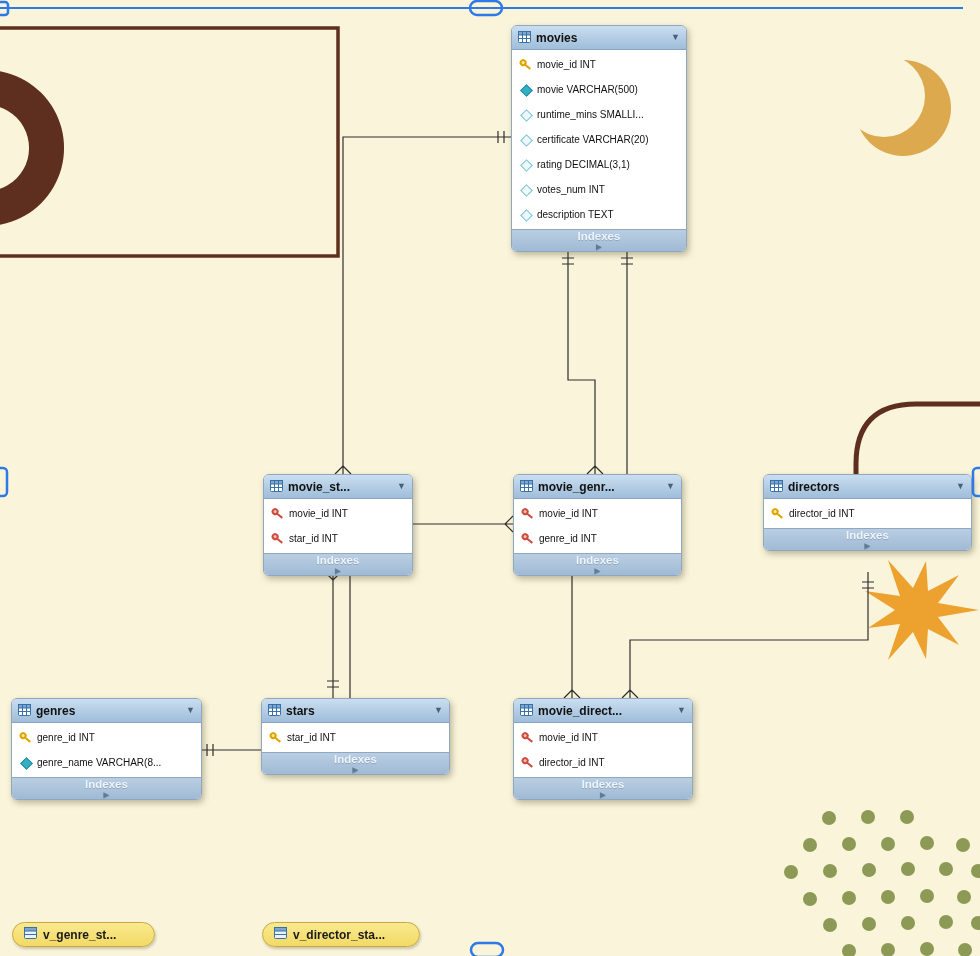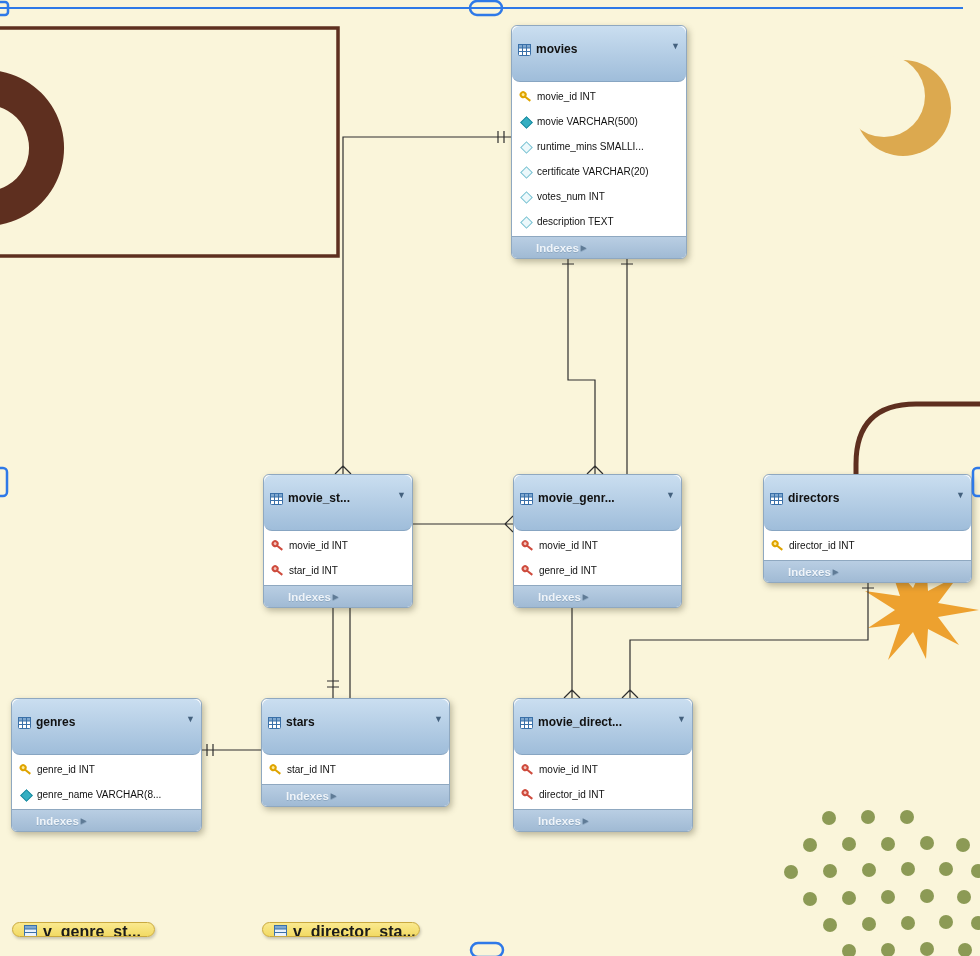--- a/index.html
+++ b/index.html
@@ -11,37 +11,37 @@
   .layer{position:absolute;left:0;top:0;width:980px;height:956px}
 
   
   .dbtable{
     position:absolute;z-index:3;
     border:1px solid #8FA8C0;border-radius:6px;overflow:hidden;
     background:#fff;
     box-shadow:2px 3px 6px rgba(70,65,40,.35);
   }
   .thead{
-    display:flex;align-items:flex-start;gap:5px;
-    height:23px;padding:16px 6px;
+    display:flex;align-items:center;gap:5px;
+    height:23px;padding:0 6px;
     background:linear-gradient(#CADEF0,#9FBDDA);
     border-bottom:1px solid #87A5C2;
-    border-radius:8px;
   }
   .ttitle{flex:1;font-size:12px;font-weight:bold;color:#111;white-space:nowrap;overflow:hidden}
   .tarrow{font-size:9px;color:#44617E;line-height:1}
   .tbody{background:#fff;padding:2px 0}
   .trow{display:flex;align-items:center;height:25px;padding:0 7px;font-size:10px;color:#111;white-space:nowrap;overflow:hidden}
   .tfoot{
-    display:flex;align-items:center;justify-content:flex-start;
-    height:21px;padding:0 24px;
+    display:flex;align-items:center;justify-content:space-between;
+    height:21px;padding:0 8px;
     background:linear-gradient(#B9CEE3,#A0BAD4);
     border-top:1px solid #8FA8C0;
     font-size:11.5px;font-weight:bold;color:#EFF4F9;
     text-shadow:0 1px 0 #8FA9C2;
+    flex-direction:column;
   }
   .farrow{color:#5F7B96;font-size:10px;line-height:1}
 
   
   .col-icon{width:13px;height:13px;margin-right:5px;position:relative;display:inline-block;flex:none}
   .col-icon[data-icon="pk"],.col-icon[data-icon="fk"]{transform:rotate(38deg)}
   .col-icon[data-icon="pk"]::before{
     content:"";position:absolute;left:0;top:3px;width:7px;height:7px;box-sizing:border-box;
     border:2px solid #DFA400;border-radius:50%;background:#FFEC9C;
   }
@@ -59,25 +59,25 @@
     content:"";position:absolute;left:3px;top:3px;width:7px;height:7px;transform:rotate(45deg);
     background:#35AFC2;border:1px solid #1E8CA1;
   }
   .col-icon[data-icon="nullable"]::before{
     content:"";position:absolute;left:3px;top:3px;width:7px;height:7px;transform:rotate(45deg);
     background:#ECF8FB;border:1px solid #79C2D2;
   }
 
   
   .viewpill{
-    position:absolute;z-index:3;height:15px;box-sizing:border-box;
-    display:flex;align-items:flex-start;gap:6px;padding:0 11px;
+    position:absolute;z-index:3;height:25px;box-sizing:border-box;
+    display:flex;align-items:center;gap:6px;padding:0 11px;
     background:linear-gradient(#FAE98F,#F2DA64);
     border:1px solid #C9A93F;border-radius:13px;
-    font-size:16px;font-weight:bold;color:#1A1A1A;white-space:nowrap;overflow:hidden;
+    font-size:12px;font-weight:bold;color:#1A1A1A;white-space:nowrap;overflow:hidden;
     box-shadow:1px 2px 3px rgba(0,0,0,.2);
   }
 </style>
 </head>
 <body>
 
 <svg class="layer" aria-hidden="true">
   <g>
     <rect x="-30" y="28" width="368" height="228" fill="none" stroke="#5E2F1F" stroke-width="3.5"></rect>
   </g>
@@ -185,20 +185,24 @@
     <div class="trow">
         <span class="col-icon" data-icon="nullable"></span>
         <span>runtime_mins SMALLI...</span>
       </div>
     <div class="trow">
         <span class="col-icon" data-icon="nullable"></span>
         <span>certificate VARCHAR(20)</span>
       </div>
     <div class="trow">
         <span class="col-icon" data-icon="nullable"></span>
+        <span>rating DECIMAL(3,1)</span>
+      </div>
+    <div class="trow">
+        <span class="col-icon" data-icon="nullable"></span>
         <span>votes_num INT</span>
       </div>
     <div class="trow">
         <span class="col-icon" data-icon="nullable"></span>
         <span>description TEXT</span>
       </div>
   </div>
   <div class="tfoot">
     <span>Indexes</span>
     <span class="farrow">►</span>

